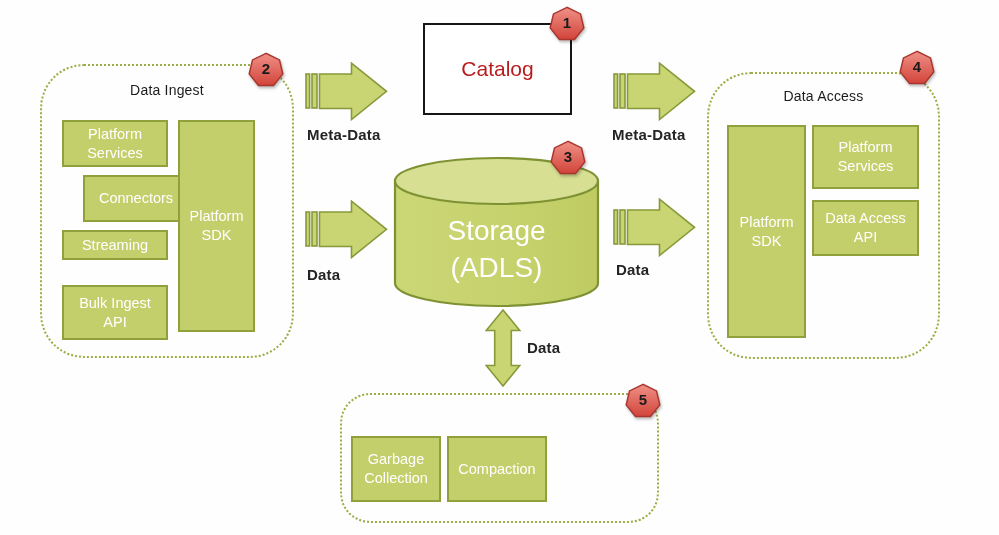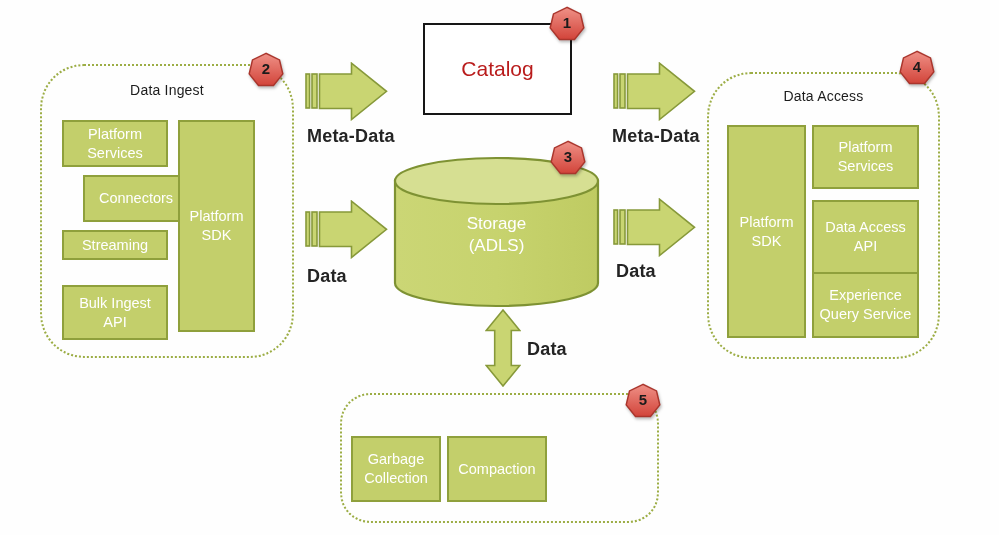--- a/index.html
+++ b/index.html
@@ -24,55 +24,55 @@
   }
   
   #ing-ps{left:20px;top:54px;width:106px;height:47px;}
   #ing-conn{left:32px;top:109px;width:106px;height:47px;margin-left:9px;}
   #ing-stream{left:20px;top:164px;width:106px;height:30px;}
   #ing-bulk{left:20px;top:219px;width:106px;height:55px;}
   #ing-sdk{left:136px;top:54px;width:77px;height:212px;}
   
   #acc-sdk{left:18px;top:51px;width:79px;height:213px;}
   #acc-ps{left:103px;top:51px;width:107px;height:64px;}
-  #acc-api{left:103px;top:126px;width:107px;height:74px;}
+  #acc-api{left:103px;top:126px;width:107px;height:56px;}
   #acc-eqs{left:103px;top:198px;width:107px;height:66px;}
   
   #mgm-gc{left:9px;top:41px;width:90px;height:66px;}
   #mgm-comp{left:105px;top:41px;width:100px;height:66px;}
   #mgm-gdpr{left:214px;top:41px;width:91px;height:66px;}
   
   #catalog{
     position:absolute;left:423px;top:23px;width:149px;height:92px;box-sizing:border-box;
     background:#ffffff;border:2.5px solid #161616;
     display:flex;align-items:center;justify-content:center;font-size:21px;color:#b91c1c;
   }
   
   #storage{position:absolute;left:393px;top:155px;width:207px;height:155px;}
   #storage svg{position:absolute;left:0;top:0;}
-  #storage .storage-text{position:absolute;left:0;right:0;top:58px;text-align:center;color:#fff;font-size:17px;line-height:1.32;}
+  #storage .storage-text{position:absolute;left:0;right:0;top:58px;text-align:center;color:#fff;font-size:28px;line-height:1.32;}
   
   .badge{position:absolute;width:36px;height:36px;filter:drop-shadow(1.5px 2px 1.5px rgba(0,0,0,0.28));}
   .badge svg{position:absolute;left:0;top:0;}
   .badge .num{position:absolute;left:0;top:0;width:36px;height:33px;display:flex;align-items:center;justify-content:center;
     font-size:15px;font-weight:bold;color:#1b1b1b;}
   #badge-1{left:549px;top:6px;}
   #badge-2{left:248px;top:52px;}
   #badge-3{left:550px;top:140px;}
   #badge-4{left:899px;top:50px;}
   #badge-5{left:625px;top:383px;}
   
   .arrow{position:absolute;}
   #arr-ingest-catalog{left:305px;top:62px;}
   #arr-ingest-storage{left:305px;top:200px;}
   #arr-catalog-access{left:613px;top:62px;}
   #arr-storage-access{left:613px;top:198px;}
   #arr-storage-mgmt{left:485px;top:309px;}
   .arrow-shape{fill:var(--arrow-fill);stroke:var(--arrow-border);stroke-width:1.6;}
-  .arrow-label{position:absolute;font-size:18px;font-weight:bold;color:#242424;letter-spacing:0.2px;}
+  .arrow-label{position:absolute;font-size:15px;font-weight:bold;color:#242424;letter-spacing:0.2px;}
   #lbl-ingest-catalog{left:307px;top:126px;}
   #lbl-ingest-storage{left:307px;top:266px;}
   #lbl-catalog-access{left:612px;top:126px;}
   #lbl-storage-access{left:616px;top:261px;}
   #lbl-storage-mgmt{left:527px;top:339px;}
 </style>
 </head>
 <body>
 
 <div class="canvas">
@@ -118,21 +118,20 @@
       <div>(ADLS)</div>
     </div>
   </div>
 
   
   <div id="data-access" class="group">
     <div class="group-title">Data Access</div>
     <div id="acc-sdk" class="box">Platform SDK</div>
     <div id="acc-ps" class="box">Platform Services</div>
     <div id="acc-api" class="box">Data Access API</div>
-    <div id="acc-eqs" class="box">Experience Query Service</div>
   </div>
 
   
   <div id="data-management" class="group">
     <div id="mgm-comp" class="box">Compaction</div>
     <div id="mgm-gc" class="box">Garbage Collection</div>
   </div>
 
   
   <svg id="arr-ingest-catalog" class="arrow" width="83" height="59" viewBox="0 0 83 59">

